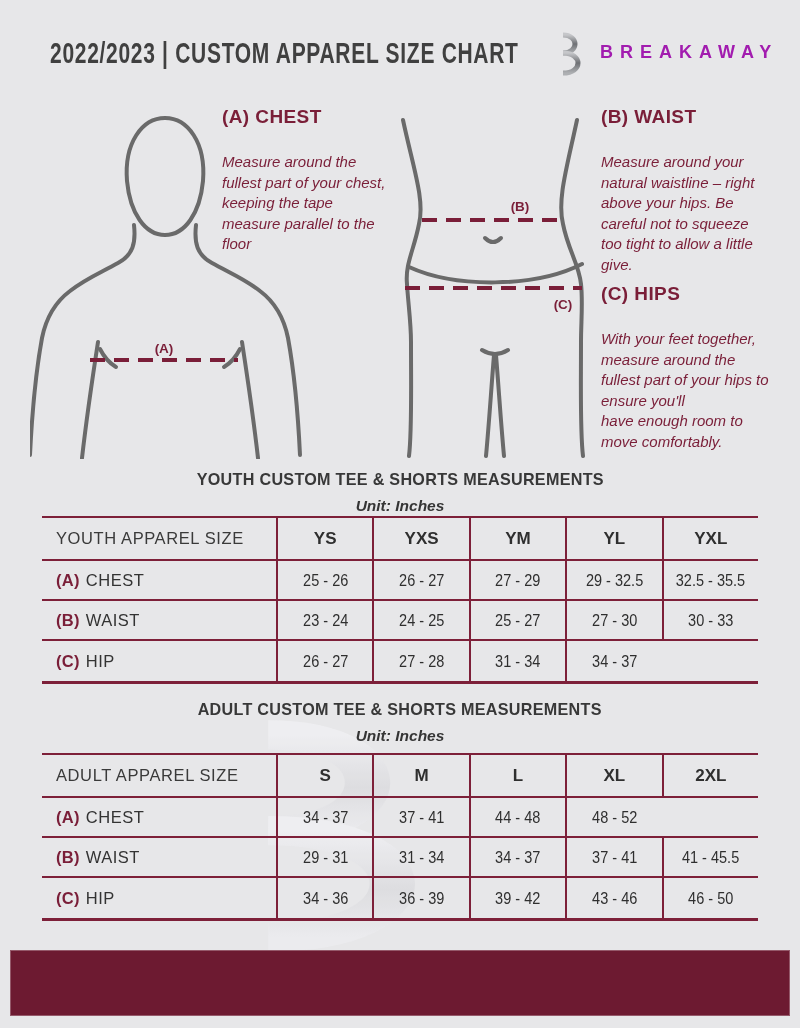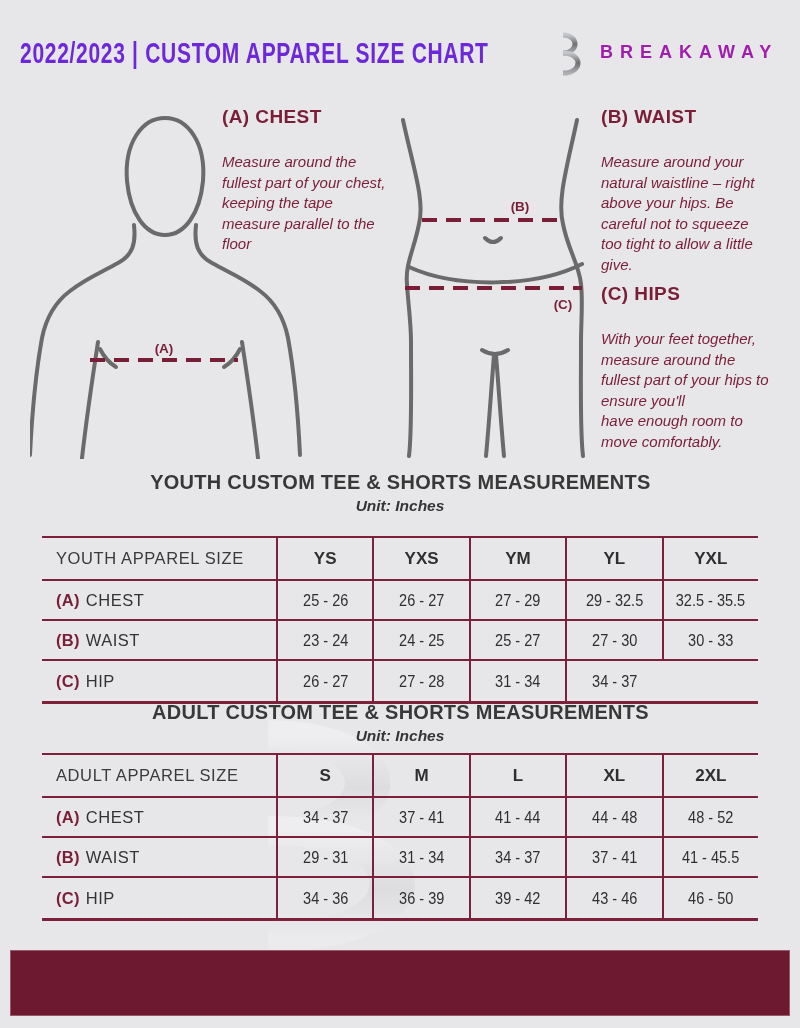--- a/index.html
+++ b/index.html
@@ -7,22 +7,22 @@
     --footer-bar:#6d1a31; --ink:#2f2f2f; --figure:#6a6a6a;
   }
   *{margin:0;padding:0;box-sizing:border-box;}
   html,body{background:#cfcfd2;}
   .page{
     position:relative;width:800px;height:1028px;background:var(--bg);
     overflow:hidden;font-family:"Liberation Sans",sans-serif;margin:0 auto;
   }
   
   .title{
-    position:absolute;left:20px;top:36px;white-space:nowrap;
-    font-weight:bold;font-size:30px;color:#6d28d9;
+    position:absolute;left:50px;top:36px;white-space:nowrap;
+    font-weight:bold;font-size:30px;color:#404040;
   }
   .title span{display:inline-block;transform:scaleX(.70);transform-origin:left center;letter-spacing:1px;}
   .logo{position:absolute;left:536px;top:20px;}
   .brand{
     position:absolute;left:600px;top:42px;font-size:18px;font-weight:bold;
     letter-spacing:7px;color:#a21caf;white-space:nowrap;
   }
   
   .inst{position:absolute;color:var(--accent);}
   .inst h3{font-size:19px;font-weight:bold;letter-spacing:.4px;margin-bottom:12px;}
@@ -31,29 +31,29 @@
   #inst-waist{left:601px;top:106px;width:158px;}
   #inst-hips{left:601px;top:283px;width:172px;}
   .fig{position:absolute;}
   #figure-chest{left:30px;top:113px;}
   #figure-waist-hips{left:395px;top:112px;}
   .fig path{fill:none;stroke:var(--figure);stroke-width:4;stroke-linecap:round;stroke-linejoin:round;}
   .fig .dash{stroke:var(--accent);stroke-width:4;stroke-dasharray:15 9;stroke-linecap:butt;}
   .fig text{fill:var(--accent);font-family:"Liberation Sans",sans-serif;font-weight:bold;font-size:13.5px;}
   
   .tbl-title{position:absolute;left:0;width:800px;text-align:center;
-    font-size:21px;font-weight:bold;letter-spacing:.3px;color:#383838;}
+    font-size:17px;font-weight:bold;letter-spacing:.3px;color:#383838;}
   .tbl-title span{display:inline-block;transform:scaleX(.95);}
   .tbl-unit{position:absolute;left:0;width:800px;text-align:center;
     font-size:15.5px;font-weight:bold;font-style:italic;color:#353535;}
   #youth-title{top:470px;} #youth-unit{top:497px;}
   #adult-title{top:700px;} #adult-unit{top:727px;}
   .sizetable{position:absolute;left:42px;width:716px;
     border-top:2px solid var(--table-border);border-bottom:3px solid var(--table-border);}
-  #youth-table{top:536px;} #adult-table{top:753px;}
+  #youth-table{top:516px;} #adult-table{top:753px;}
   .trow{display:grid;grid-template-columns:234px repeat(5,1fr);height:40px;
     border-bottom:2px solid var(--table-border);}
   .trow.head{height:43px;}
   .trow:last-child{border-bottom:none;}
   .cell{display:flex;align-items:center;justify-content:center;text-align:center;
     font-size:16.5px;color:var(--ink);border-left:2px solid var(--table-border);height:100%;}
   .cell.first{justify-content:flex-start;padding-left:14px;border-left:none;}
   .head .cell{font-weight:bold;font-size:17px;}
   .head .cell.first{font-weight:normal;font-size:16.5px;letter-spacing:.6px;color:#3a3a3a;}
   .val{display:inline-block;transform:scaleX(.88);}
@@ -234,23 +234,20 @@
           <span class="prefix">(A)</span>
           <span class="rlabel">CHEST</span>
         </div>
       <div class="cell">
           <span class="val">34 - 37</span>
         </div>
       <div class="cell">
           <span class="val">37 - 41</span>
         </div>
       <div class="cell">
-          <span class="val">41 - 44</span>
-        </div>
-      <div class="cell">
           <span class="val">44 - 48</span>
         </div>
       <div class="cell">
           <span class="val">48 - 52</span>
         </div>
     </div>
     <div class="trow">
       <div class="cell first">
           <span class="prefix">(B)</span>
           <span class="rlabel">WAIST</span>

